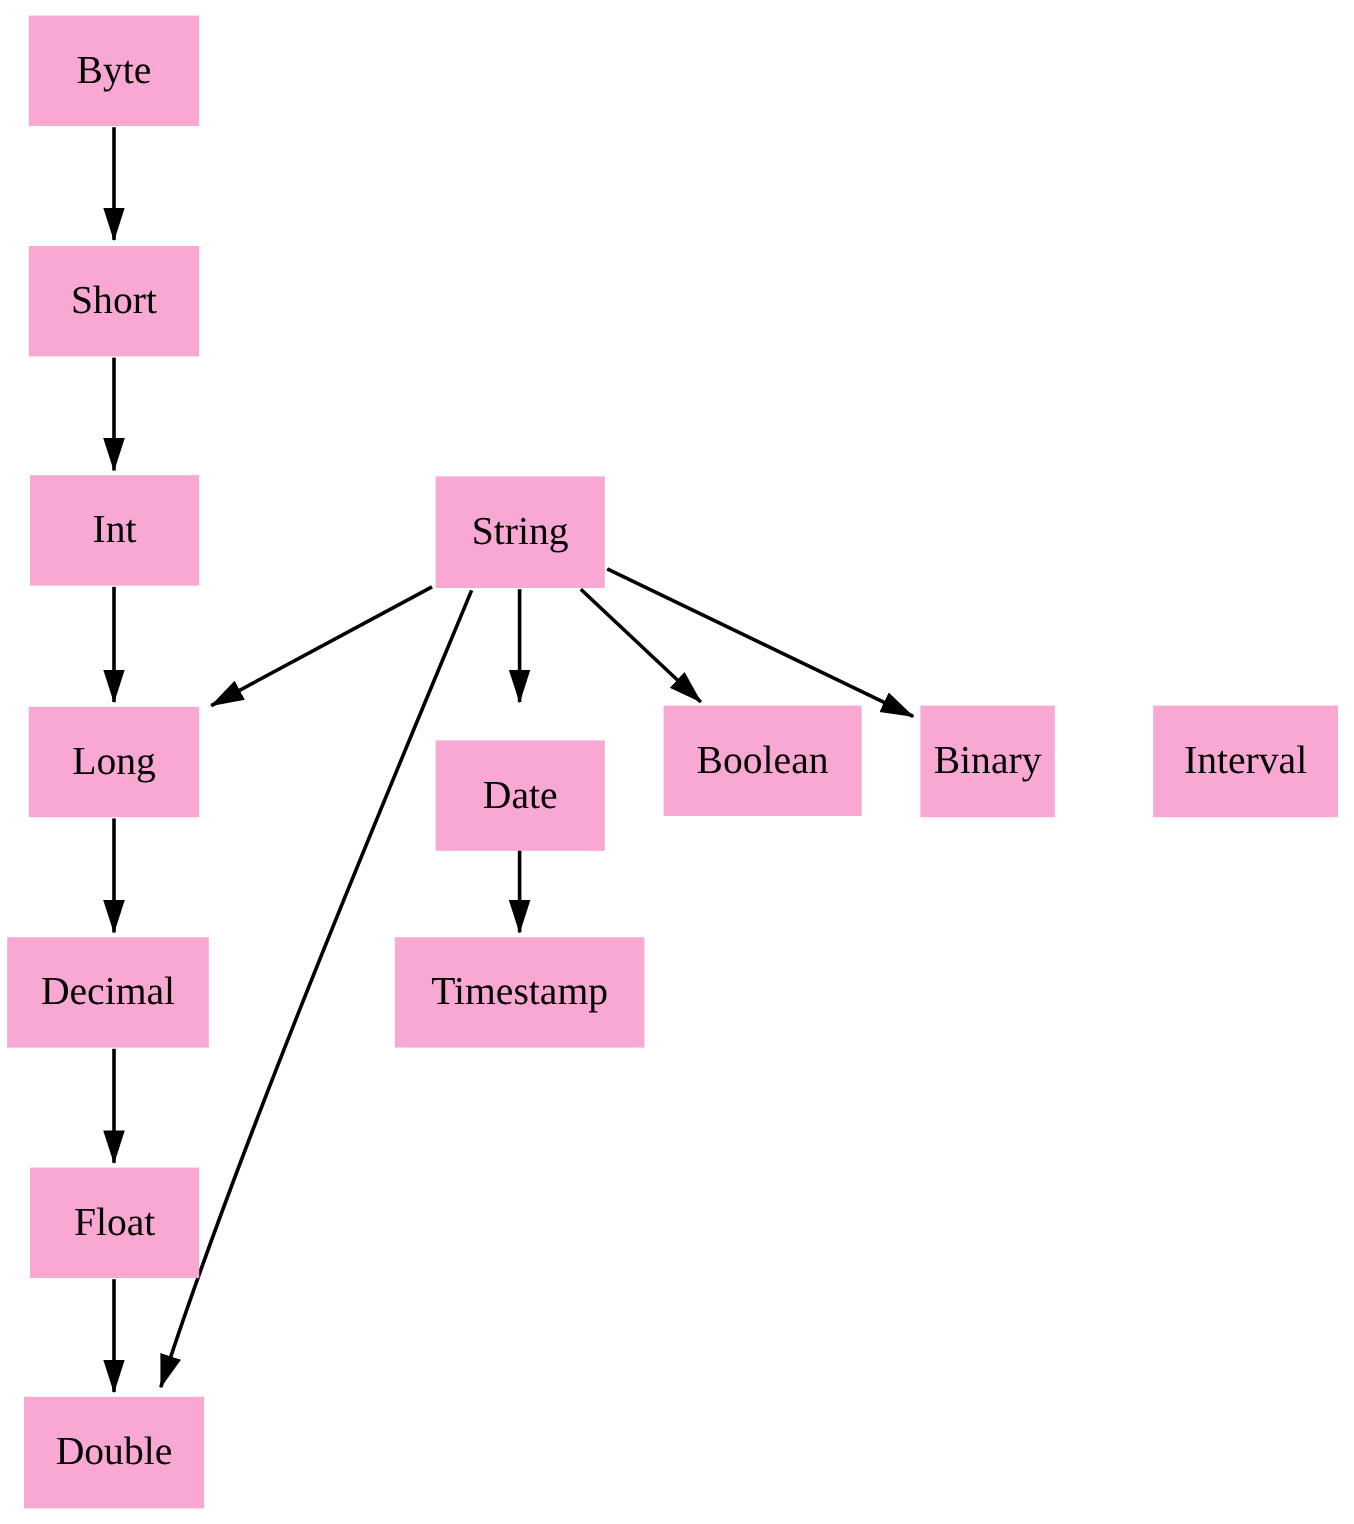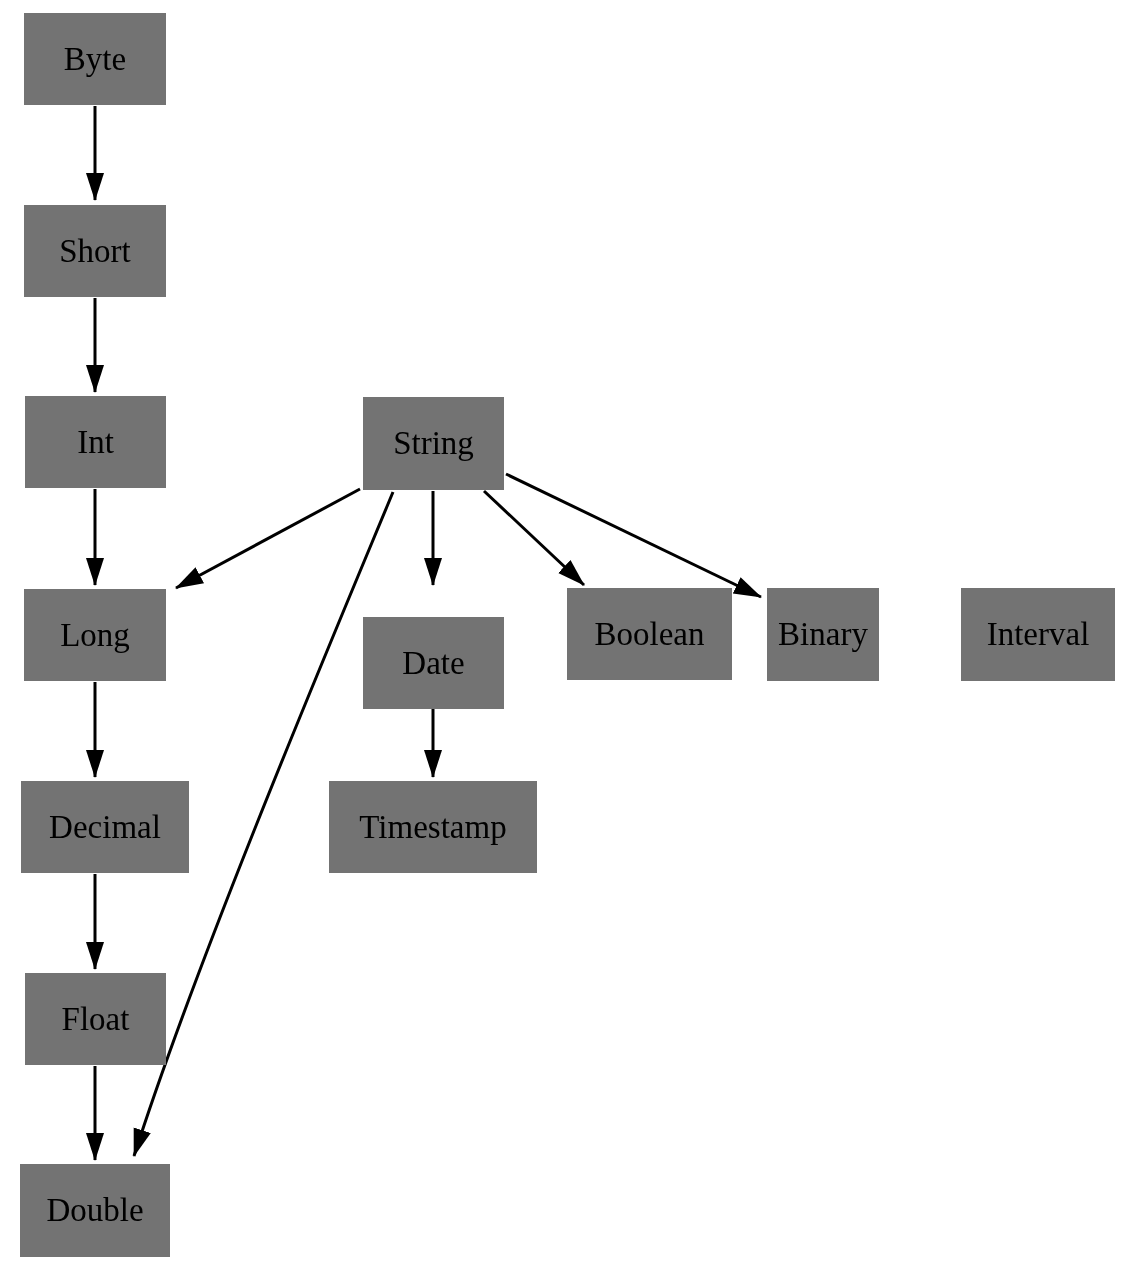--- a/index.html
+++ b/index.html
@@ -23,40 +23,40 @@
     height: 1270px;
     pointer-events: none;
   }
   .edge {
     fill: none;
     stroke: #000000;
     stroke-width: 3;
   }
   .node {
     position: absolute;
-    background: #737373;
+    background: #f9a8d4;
     color: #000000;
     display: flex;
     align-items: center;
     justify-content: center;
     font-size: 33px;
     line-height: 1;
     white-space: nowrap;
   }
   
   .n-byte      { left:  24px; top:   13px; width: 142px; height: 92px; }
   .n-short     { left:  24px; top:  205px; width: 142px; height: 92px; }
   .n-int       { left:  25px; top:  396px; width: 141px; height: 92px; }
   .n-string    { left: 363px; top:  397px; width: 141px; height: 93px; }
   .n-long      { left:  24px; top:  589px; width: 142px; height: 92px; }
   .n-date      { left: 363px; top:  589px; width: 141px; height: 92px; margin-top: 28px; }
-  .n-boolean   { left: 553px; top:  588px; width: 165px; height: 92px; margin-left: 14px; }
+  .n-boolean   { left: 553px; top:  588px; width: 165px; height: 92px; }
   .n-binary    { left: 767px; top:  588px; width: 112px; height: 93px; }
   .n-interval  { left: 961px; top:  588px; width: 154px; height: 93px; }
-  .n-decimal   { left:  21px; top:  781px; width: 168px; height: 92px; text-align: center; }
+  .n-decimal   { left:  6px; top:  781px; width: 168px; height: 92px; text-align: center; }
   .n-timestamp { left: 329px; top:  781px; width: 208px; height: 92px; }
   .n-float     { left:  25px; top:  973px; width: 141px; height: 92px; }
   .n-double    { left:  20px; top: 1164px; width: 150px; height: 93px; }
 </style>
 </head>
 <body>
 
 <div class="canvas">
 
   <svg class="edges-layer" viewBox="0 0 1128 1270" xmlns="http://www.w3.org/2000/svg">

